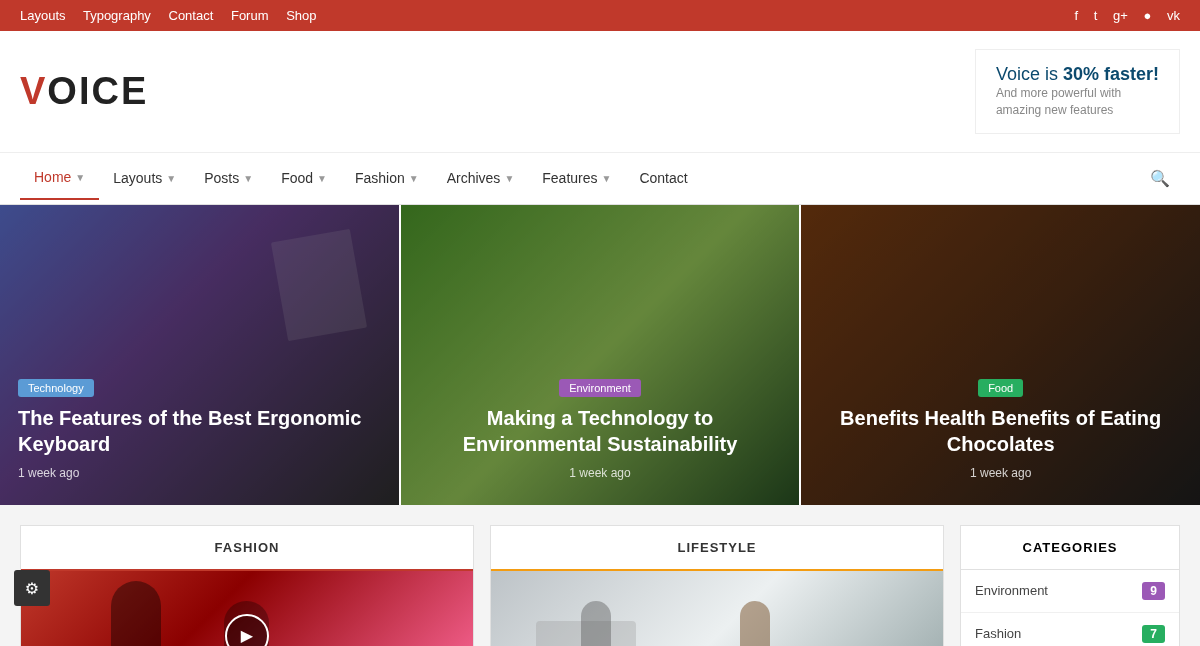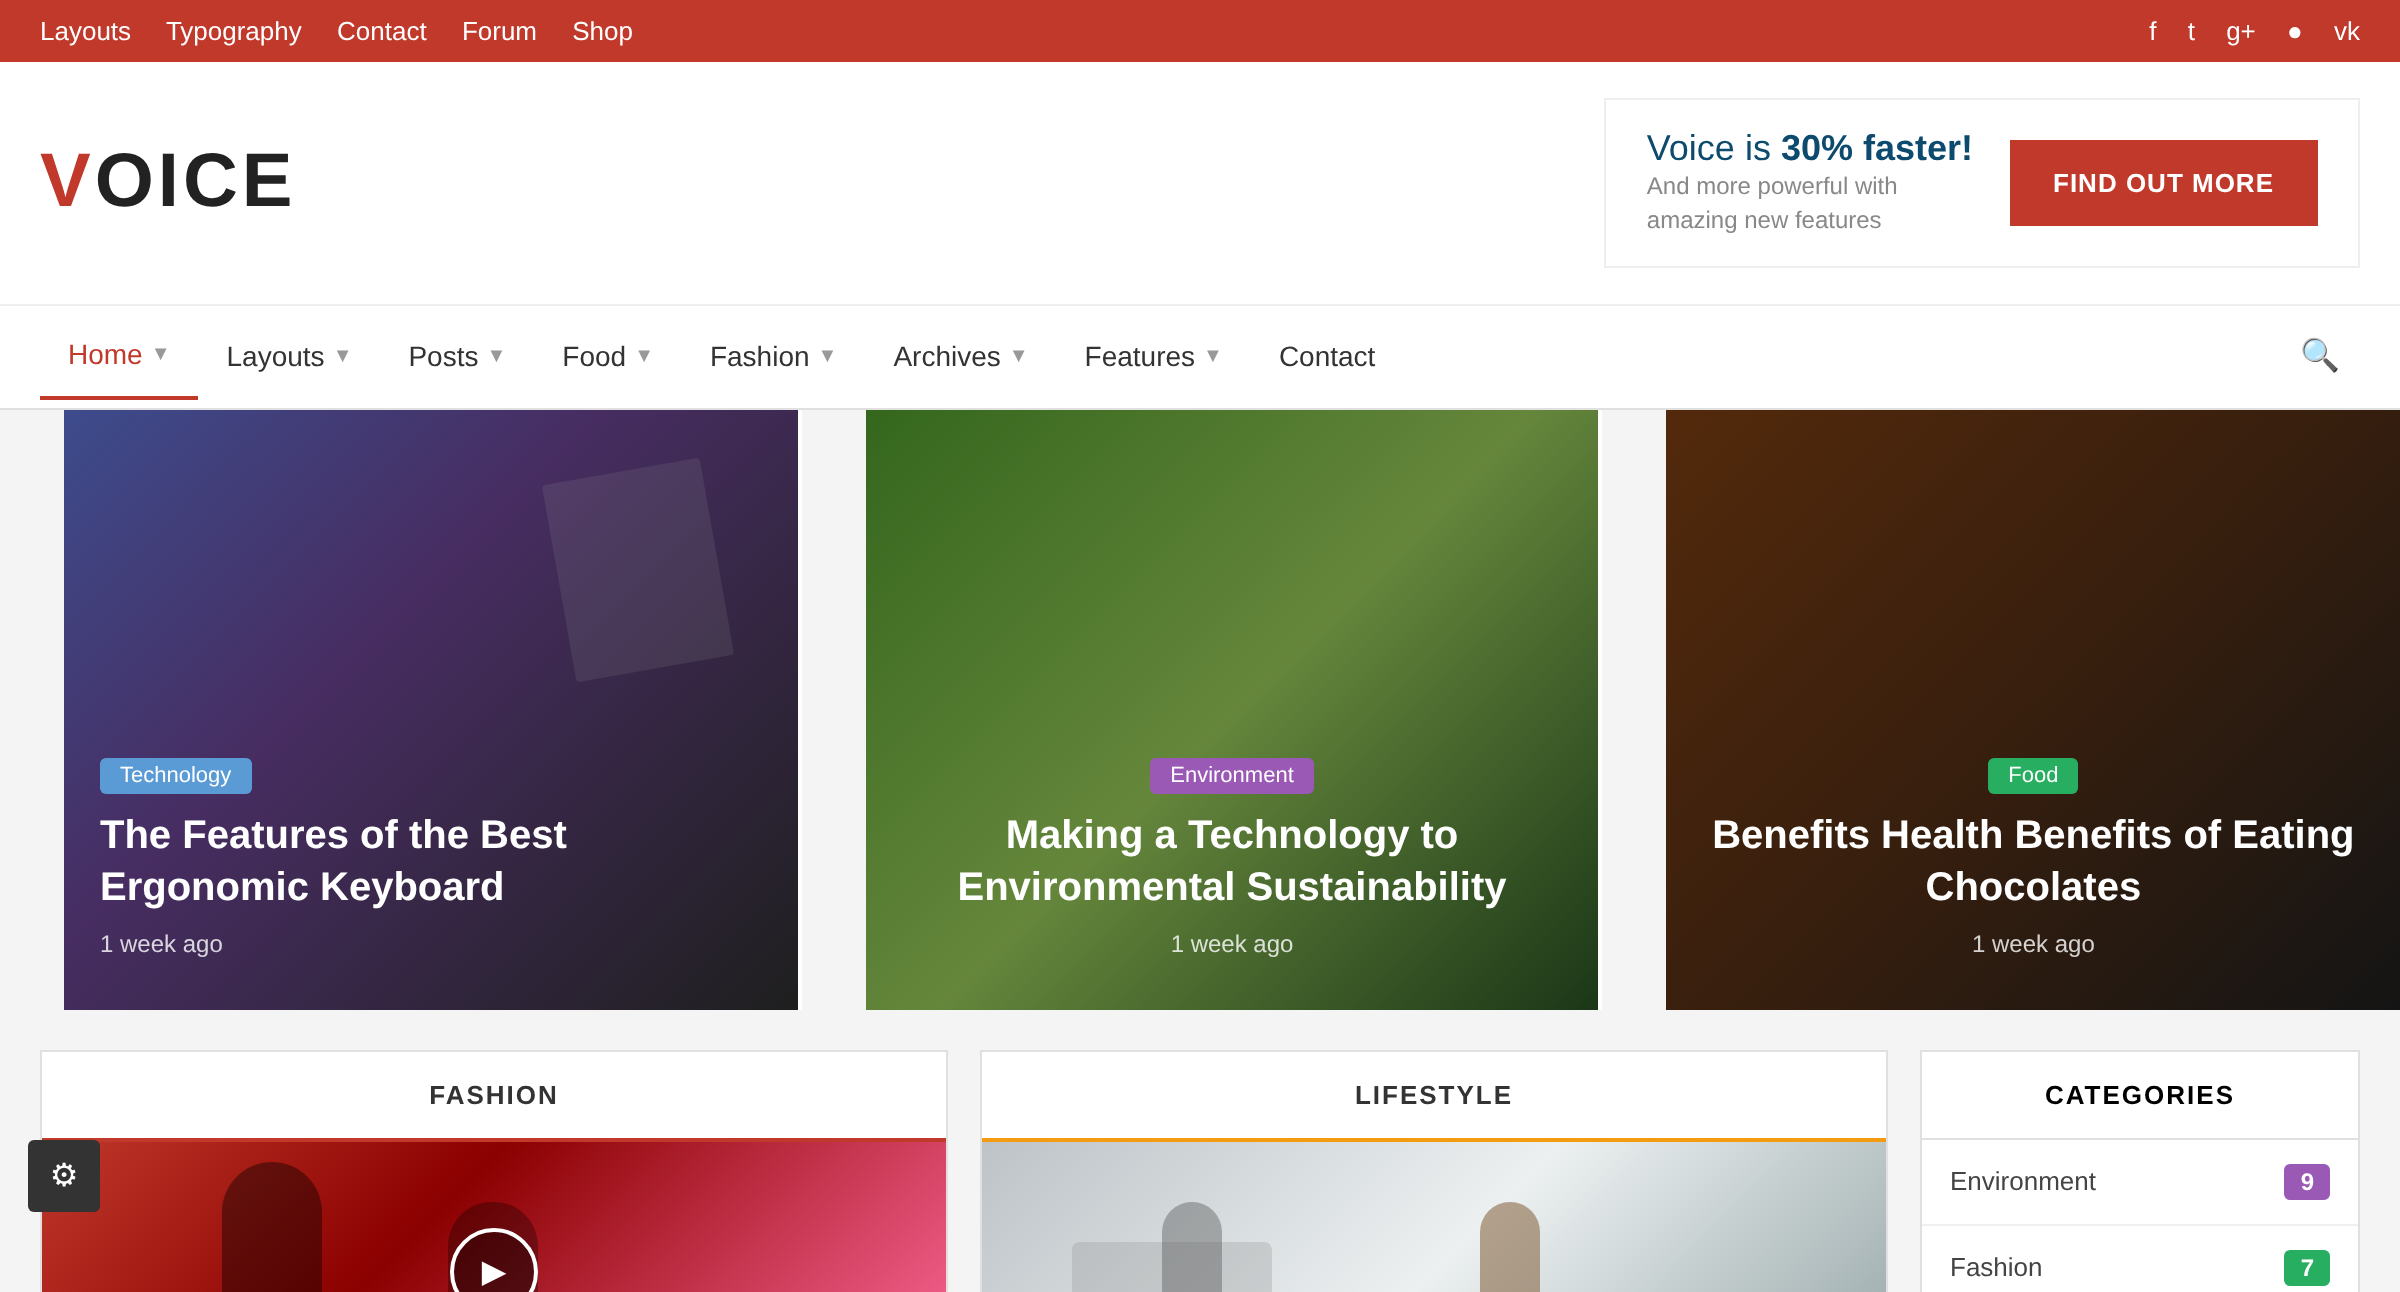--- a/index.html
+++ b/index.html
@@ -116,21 +116,20 @@
     
     .hero {
       display: flex;
       height: 300px;
       overflow: hidden;
     }
     .hero-slide {
       flex: 1;
       position: relative;
       overflow: hidden;
-      margin-left: 32px;
     }
     .hero-slide .bg {
       width: 100%;
       height: 100%;
       background-size: cover;
       background-position: center;
       filter: brightness(0.6);
     }
     .hero-slide-content {
       position: absolute;
@@ -311,21 +310,20 @@
   <div class="logo">
     <span class="v-red">V</span><span>OICE</span>
   </div>
   <div class="ad-banner">
     <div>
       <div class="ad-banner-text">
         Voice is <strong>30% faster!</strong>
       </div>
       <div class="ad-banner-sub">And more powerful with amazing new features</div>
     </div>
-    <button class="ad-banner-btn">FIND OUT MORE</button>
   </div>
 </div>
 
 <nav class="nav-bar">
   <a href="#" class="active">Home <span class="chevron">▼</span></a>
   <a href="#">Layouts <span class="chevron">▼</span></a>
   <a href="#">Posts <span class="chevron">▼</span></a>
   <a href="#">Food <span class="chevron">▼</span></a>
   <a href="#">Fashion <span class="chevron">▼</span></a>
   <a href="#">Archives <span class="chevron">▼</span></a>

